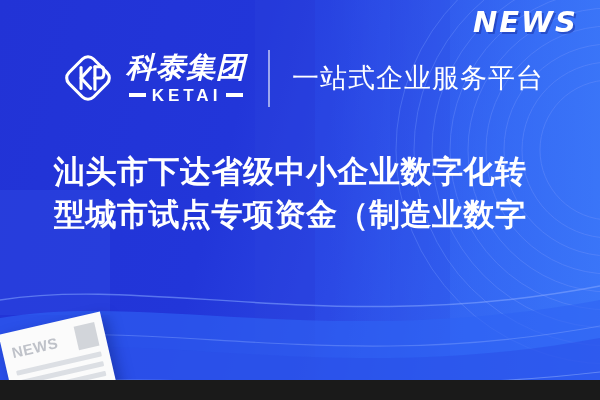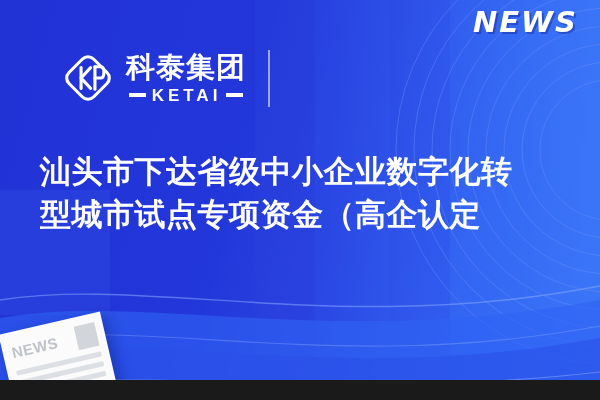--- a/index.html
+++ b/index.html
@@ -63,20 +63,21 @@
     align-items: center;
   }
   .logo-cn {
     color: #ffffff;
     font-size: 29px;
     font-weight: bold;
     letter-spacing: 1px;
     line-height: 1;
     white-space: nowrap;
     font-family: "DejaVu Sans", "Liberation Sans", sans-serif;
+    font-style: italic;
   }
   .logo-en-row {
     display: flex;
     align-items: center;
     margin-top: 5px;
     width: 100%;
     justify-content: center;
   }
   .logo-dash {
     display: block;
@@ -139,21 +140,21 @@
     text-shadow: 2px 2px 0 rgba(20,40,150,0.45);
     font-family: "DejaVu Sans", "Liberation Sans", sans-serif;
   }
 
   
   .title {
     position: absolute;
     left: 0;
     top: 150px;
     width: 600px;
-    padding: 0 40px;
+    padding: 0 54px;
     box-sizing: border-box;
     color: #ffffff;
     font-size: 31px;
     font-weight: bold;
     line-height: 43px;
     letter-spacing: 0.5px;
     font-family: "DejaVu Sans", "Liberation Sans", sans-serif;
   }
   .title-line { display: block; white-space: nowrap; }
 
@@ -257,26 +258,27 @@
           <span class="logo-dash"></span>
           <span class="logo-en">KETAI</span>
           <span class="logo-dash"></span>
         </div>
       </div>
     </div>
 
     <div class="divider"></div>
 
     <div class="tagline">
+      <div class="tagline-main">一站式企业服务平台</div>
     </div>
   </div>
 
   <div class="title">
     <span class="title-line">汕头市下达省级中小企业数字化转</span>
-    <span class="title-line">型城市试点专项资金（高企认定</span>
+    <span class="title-line">型城市试点专项资金（制造业数字</span>
   </div>
 
   <div class="newspaper">
     <div class="np-top">
       <div class="np-head">NEWS</div>
       <div class="np-thumb"></div>
     </div>
     <div class="np-lines">
       <div class="np-line"></div>
       <div class="np-line"></div>

